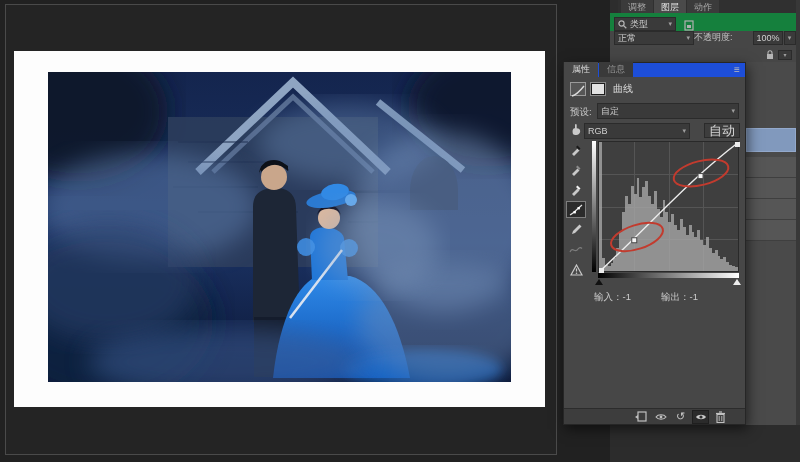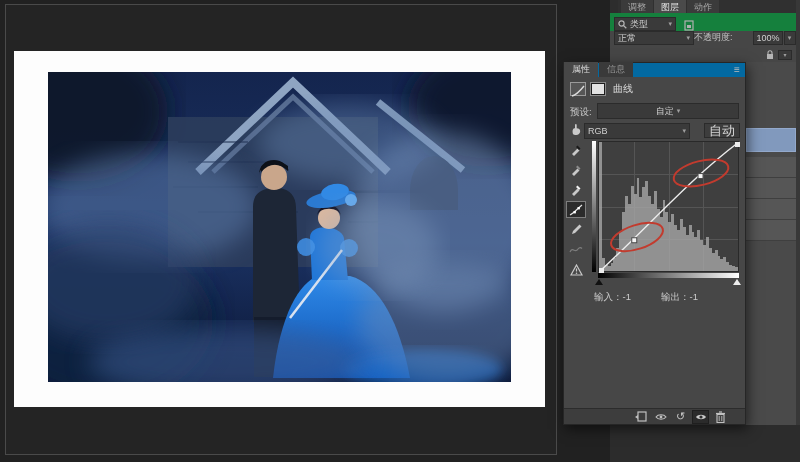--- a/index.html
+++ b/index.html
@@ -39,21 +39,21 @@
   #layers-divider { position:absolute; left:134px; top:62px; width:1px; height:363px; background:#2f2f2f; }
   #layer-rows { position:absolute; left:136px; top:66px; width:50px; }
   #selected-layer-row { height:24px; background:#8199bd; border:1px solid #93a9cc; margin-bottom:5px; }
   .layer-row { height:21px; background:#565656; border-bottom:1px solid #3f3f3f; }
   #dock-right-edge { position:absolute; left:186px; top:0; width:4px; height:462px; background:#383838; }
   #dock-bottom { position:absolute; left:0; top:425px; right:0; height:37px; background:#2c2c2c; }
 
   
   #props-panel { position:absolute; left:563px; top:62px; width:183px; height:363px;
     background:#474747; border:1px solid #262626; box-shadow:2px 4px 12px rgba(0,0,0,.55); z-index:10; }
-  #props-header { position:absolute; left:0; top:0; right:0; height:14px; background:#0369a1;
+  #props-header { position:absolute; left:0; top:0; right:0; height:14px; background:#1d4ed8;
     display:flex; align-items:flex-end;font-family:Liberation Mono, monospace; }
   .props-tab { font-size:9px; padding:1px 8px; margin-right:1px; background:#3a3a3a; color:#969696; }
   .props-tab.active { background:#474747; color:#dcdcdc; }
   #props-menu { margin-left:auto; color:#bdbdbd; font-size:10px; padding:0 5px; line-height:13px; }
   #badge-row { position:absolute; left:6px; top:19px; display:flex; align-items:center; }
   #curves-badge { width:16px; height:14px; background:#565656; border:1px solid #9a9a9a; margin-right:5px; }
   #mask-thumb { width:14px; height:12px; background:#e2e2e2; border:1px solid #1d1d1d;
     outline:1px solid #8a8a8a; margin-right:8px; }
   #adj-label { color:#dadada; font-size:10px; }
   #preset-label { position:absolute; left:6px; top:43px; color:#c8c8c8; font-size:9.5px; }
@@ -250,21 +250,21 @@
     <div id="curves-badge">
       <svg width="14" height="12" viewBox="0 0 14 12">
           <path d="M1 11 C5 10 9 6 13 1" stroke="#dcdcdc" stroke-width="1.3" fill="none"></path>
         </svg>
     </div>
     <div id="mask-thumb"></div>
     <div id="adj-label">曲线</div>
   </div>
 
   <div id="preset-label">预设:</div>
-  <div id="preset-select" class="ps-select" style="height:16px;justify-content:center;">
+  <div id="preset-select" class="ps-select" style="height:16px;">
     <span>自定</span>
     <span class="sel-arrow">▾</span>
   </div>
 
   <div id="tat-hand">
     <svg width="14" height="14" viewBox="0 0 14 14">
       <path d="M4 12 C3 8 4 6.2 6 6.2 L6 3 C6 1.7 7.7 1.7 7.7 3 L7.7 6.2 C9.8 6.2 11.2 7.3 11.2 9.2 C11.2 11.2 9.3 13 7.2 13 C5.6 13 4.5 12.8 4 12 Z" fill="#c9c9c9"></path>
     </svg>
   </div>
   <div id="channel-select" class="ps-select" style="height:16px;">

